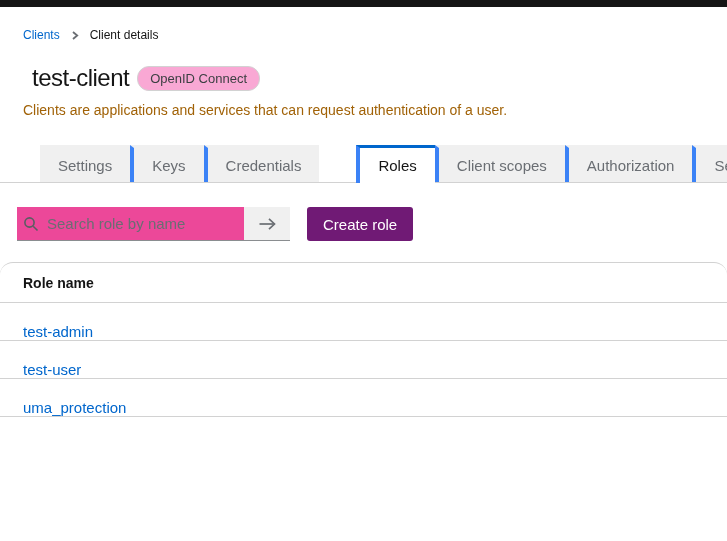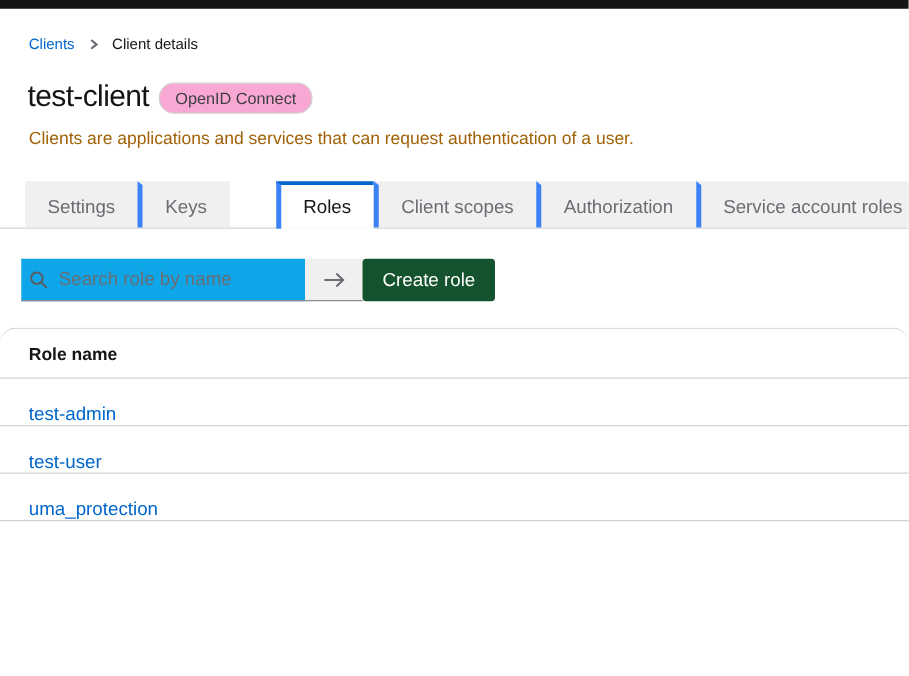--- a/index.html
+++ b/index.html
@@ -14,40 +14,40 @@
 
   .breadcrumb {
     margin: 19px 0 0 23px;
     display: flex; align-items: center;
     font-size: 12px; height: 17px;
   }
   .breadcrumb a { color: #0066cc; text-decoration: none; cursor: pointer; }
   .breadcrumb .sep { margin: 1px 10px 0 10px; display: inline-flex; }
   .breadcrumb .current { color: #151515; }
 
-  .titlerow { margin: 20px 0 0 22px; display: flex; align-items: center; height: 30px; }
+  .titlerow { margin: 20px 0 0 32px; display: flex; align-items: center; height: 30px; }
   .page-title { font-size: 24px; font-weight: 500; letter-spacing: -0.5px; line-height: 30px; color: #151515; }
   .badge {
     margin-left: 8px;
     border: 1px solid #d2d2d2;
     background: #f9a8d4;
     border-radius: 12px;
     padding: 4px 12px 4px 12px;
     font-size: 13px;
     color: #3c3f42;
     white-space: nowrap;
   }
   .description { margin: 9px 0 0 23px; font-size: 14px; color: #a16207; height: 17px; }
 
   .tabbar {
     margin-top: 26px;
     display: flex;
     align-items: flex-start;
     height: 38px;
-    padding-left: 20px;
+    padding-left: 40px;
     position: relative;
     white-space: nowrap;
   }
   .tabbar::before {
     content: ''; position: absolute; left: 0; right: 0; top: 37px; height: 1px;
     background: #d2d2d2;
   }
   .tab {
     height: 37px;
     display: inline-flex; align-items: center;
@@ -66,44 +66,45 @@
     background: #ffffff;
     color: #151515;
     border-top-color: #0066cc;
     margin-left: 37px;
   }
 
   .toolbar { margin: 24px 0 0 17px; display: flex; align-items: flex-start; }
   .search-group { display: flex; }
   .search-wrap {
     width: 227px; height: 34px;
-    background: #0ea5e9;
+    background: #ec4899;
     border-bottom: 1px solid #8a8d90;
     display: flex; align-items: center;
     padding-left: 6px;
   }
   .search-wrap input {
     border: none; outline: none;
     font-family: "Liberation Sans", sans-serif;
     font-size: 15px; color: #151515;
     margin-left: 8px; width: 180px; background: transparent;
   }
   .search-wrap input::placeholder { color: #6a6e73; opacity: 1; }
   .search-btn {
     width: 46px; height: 34px;
     background: #f0f0f0;
     border: none;
     border-bottom: 1px solid #8a8d90;
     display: flex; align-items: center; justify-content: center;
     cursor: pointer;
   }
   .create-btn {
+    margin-left: 17px;
     height: 34px;
     padding: 0 16px;
-    background: #14532d;
+    background: #701a75;
     color: #ffffff;
     font-family: "Liberation Sans", sans-serif;
     font-size: 15px;
     border: none; border-radius: 3px;
     cursor: pointer;
   }
 
   .roles-table { margin-top: 21px; border-top: 1px solid #d2d2d2; width: 100%; border-radius: 13px; }
   .thead {
     height: 40px; line-height: 40px;
@@ -137,20 +138,21 @@
 <div class="titlerow">
   <h1 class="page-title">test-client</h1>
   <span class="badge">OpenID Connect</span>
 </div>
 
 <p class="description">Clients are applications and services that can request authentication of a user.</p>
 
 <div class="tabbar" id="tabbar">
     <div class="tab">Settings</div>
     <div class="tab">Keys</div>
+    <div class="tab">Credentials</div>
     <div class="tab active">Roles</div>
     <div class="tab">Client scopes</div>
     <div class="tab">Authorization</div>
     <div class="tab">Service account roles</div>
   </div>
 
 <div class="toolbar">
   <div class="search-group">
     <div class="search-wrap">
       <span style="display:inline-flex;">

